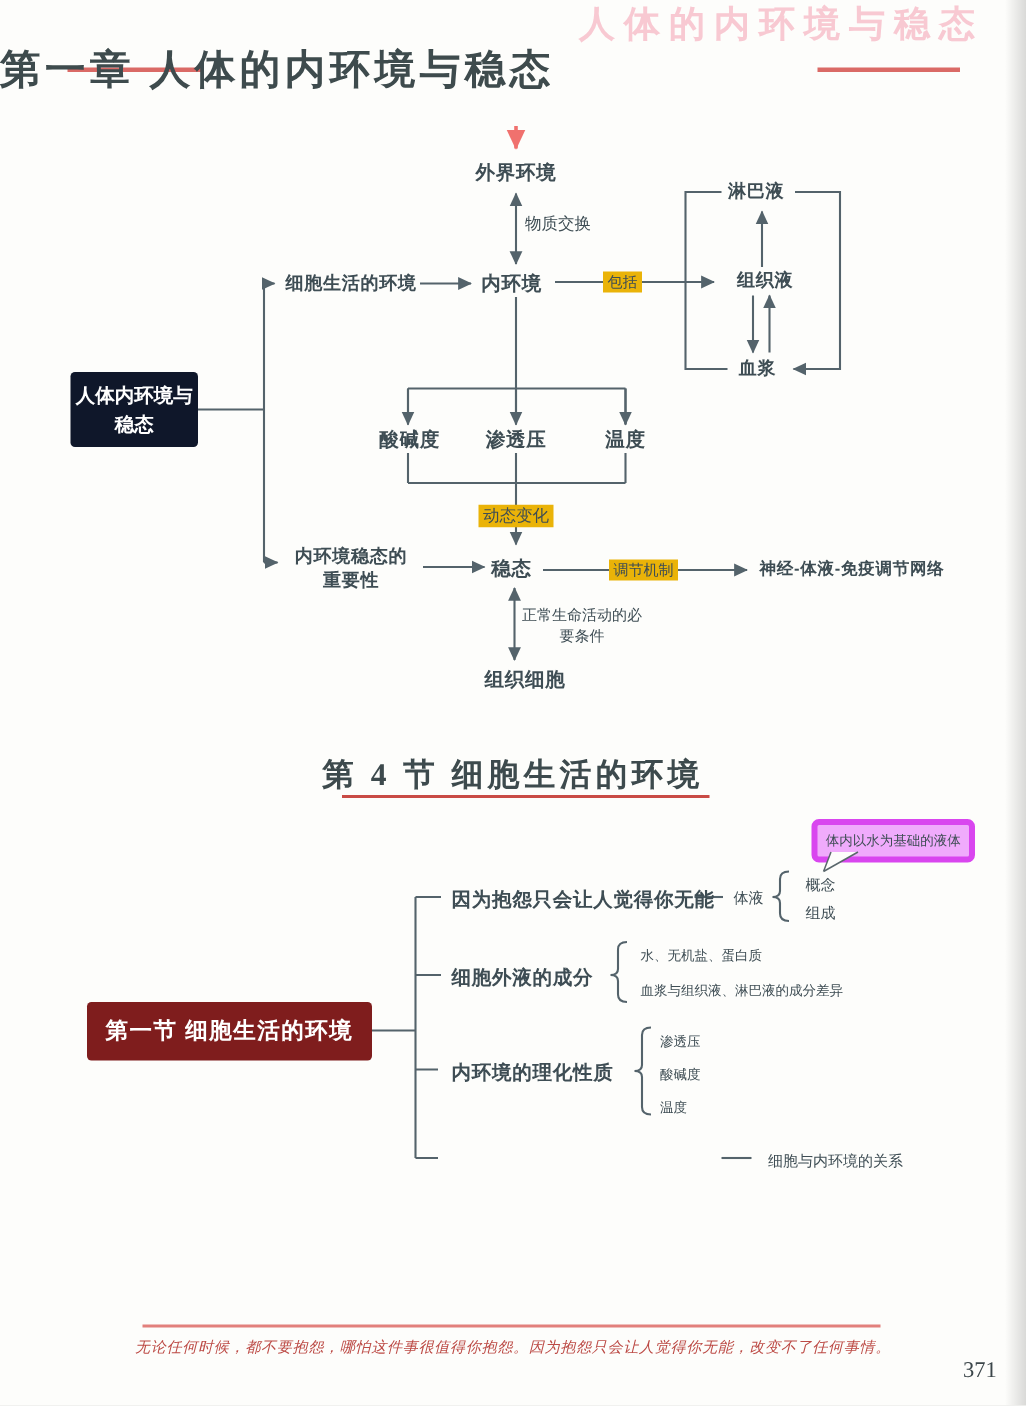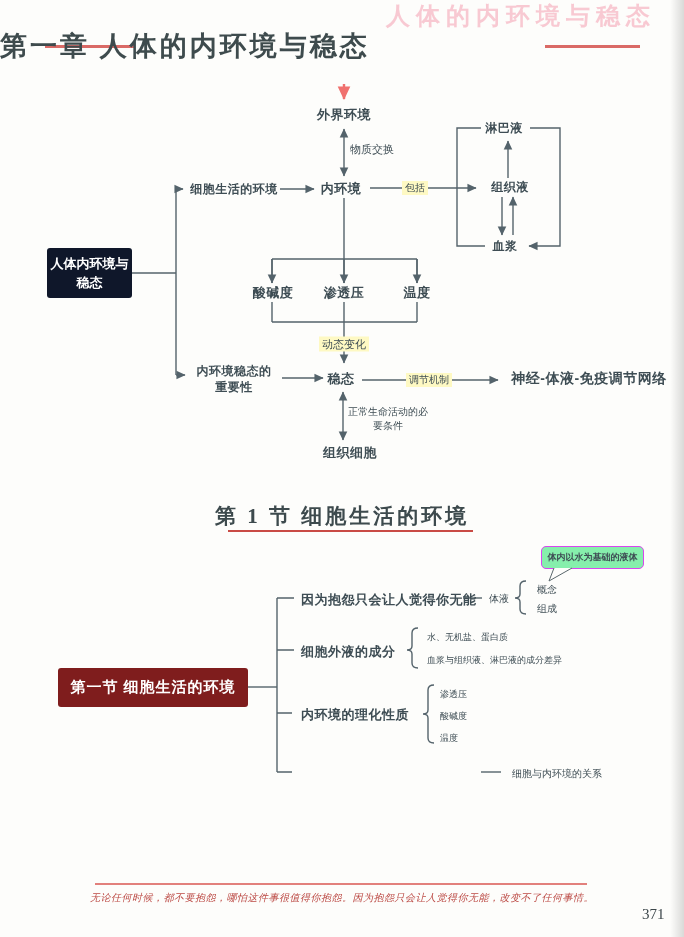--- a/index.html
+++ b/index.html
@@ -15,35 +15,35 @@
   .rule{position:absolute;height:2.5px;background:#da6a66;top:45px;z-index:2;}
   .rule-left{left:45px;width:90px;}
   .rule-right{left:545px;width:95px;}
   svg.wires{position:absolute;left:0;top:0;z-index:1;}
   .ln{stroke:#54636b;stroke-width:1.4;fill:none;}
   .n{position:absolute;color:#3e4d54;font-size:13px;font-weight:700;white-space:nowrap;z-index:2;
      letter-spacing:0.5px;}
   .c{transform:translate(-50%,-50%);}
   .sm{font-size:10px;font-weight:500;letter-spacing:0;}
   .xs{font-size:9px;font-weight:500;letter-spacing:0;}
-  .bg{background:#fef9c3;padding:0 3px;}
+  .bg{background:#eab308;padding:0 3px;}
   .wrap{white-space:normal;text-align:center;line-height:1.35;}
   .rootbox{position:absolute;background:#0f172a;color:#fff;border-radius:3px;z-index:2;
      display:flex;align-items:center;justify-content:center;text-align:center;font-weight:bold;}
   .rootbox1{left:47px;top:248px;width:85px;height:50px;font-size:13px;line-height:1.5;}
   .rootbox2{left:58px;top:668px;width:190px;height:39px;font-size:15px;background:#7f1d1d;
      letter-spacing:1px;}
   .rootbox1 .inner{width:78px;white-space:normal;}
   .section-title{position:absolute;left:0;width:684px;top:502px;text-align:center;
      font-family:"Liberation Serif",serif;font-weight:bold;font-size:21px;letter-spacing:3px;
      color:#3d4a4d;z-index:2;}
   .section-underline{position:absolute;left:228px;top:530px;width:245px;height:2px;background:#c94b45;z-index:2;}
-  .callout{position:absolute;left:541px;top:546px;width:101px;height:21px;border:1px solid #d946ef;
-     border-radius:5px;background:#86efac;z-index:2;display:flex;align-items:center;justify-content:center;
-     font-size:9px;font-weight:700;color:#3e4d54;white-space:nowrap;}
+  .callout{position:absolute;left:541px;top:546px;width:101px;height:21px;border:4px solid #d946ef;
+     border-radius:5px;background:#f0abfc;z-index:2;display:flex;align-items:center;justify-content:center;
+     font-size:9px;font-weight:400;color:#3e4d54;white-space:nowrap;}
   .callout-tail{position:absolute;left:546px;top:567px;z-index:3;}
   .footer-rule{position:absolute;left:95px;top:883px;width:492px;height:1.5px;background:#e2807c;z-index:2;}
   .quote{position:absolute;left:80px;top:891px;width:524px;text-align:center;
      font-family:"Liberation Serif",serif;font-style:italic;font-size:10px;color:#bc4a45;
      letter-spacing:0.5px;z-index:2;}
   .pagenum{position:absolute;left:642px;top:906px;font-family:Liberation Serif, serif;
      font-size:15px;color:#3c464a;z-index:2;}
 </style>
 </head>
 <body>
@@ -108,25 +108,25 @@
   <div class="n c" style="left:504px;top:128px;font-size:12px">淋巴液</div>
   <div class="n c" style="left:510px;top:187px;font-size:12px">组织液</div>
   <div class="n c" style="left:505px;top:246px;font-size:12px">血浆</div>
   <div class="n c" style="left:273px;top:293px">酸碱度</div>
   <div class="n c" style="left:344px;top:293px">渗透压</div>
   <div class="n c" style="left:417px;top:293px">温度</div>
   <div class="n c sm bg" style="left:344px;top:344px;font-size:11px">动态变化</div>
   <div class="n c" style="left:341px;top:379px">稳态</div>
   <div class="n c wrap" style="left:234px;top:379px;width:86px;font-size:12px">内环境稳态的重要性</div>
   <div class="n c sm bg" style="left:429px;top:380px">调节机制</div>
-  <div class="n c" style="left:589px;top:379px;font-size:14px">神经-体液-免疫调节网络</div>
+  <div class="n c" style="left:568px;top:379px;font-size:11px">神经-体液-免疫调节网络</div>
   <div class="n c wrap sm" style="left:388px;top:418px;width:80px">正常生命活动的必要条件</div>
   <div class="n c" style="left:350px;top:453px">组织细胞</div>
 
-  <div class="section-title">第 1 节 细胞生活的环境</div>
+  <div class="section-title">第 4 节 细胞生活的环境</div>
   <div class="section-underline"></div>
 
   <div class="callout">体内以水为基础的液体</div>
   <svg class="callout-tail" width="30" height="16">
     <path d="M3,14 L8,1 L26,1 Z" fill="#fdfdfb" stroke="none"></path>
     <path d="M3,14 L8,1 M3,14 L26,1" stroke="#5a676c" stroke-width="1" fill="none"></path>
   </svg>
 
   <div class="rootbox rootbox2">
     <div>第一节 细胞生活的环境</div>

